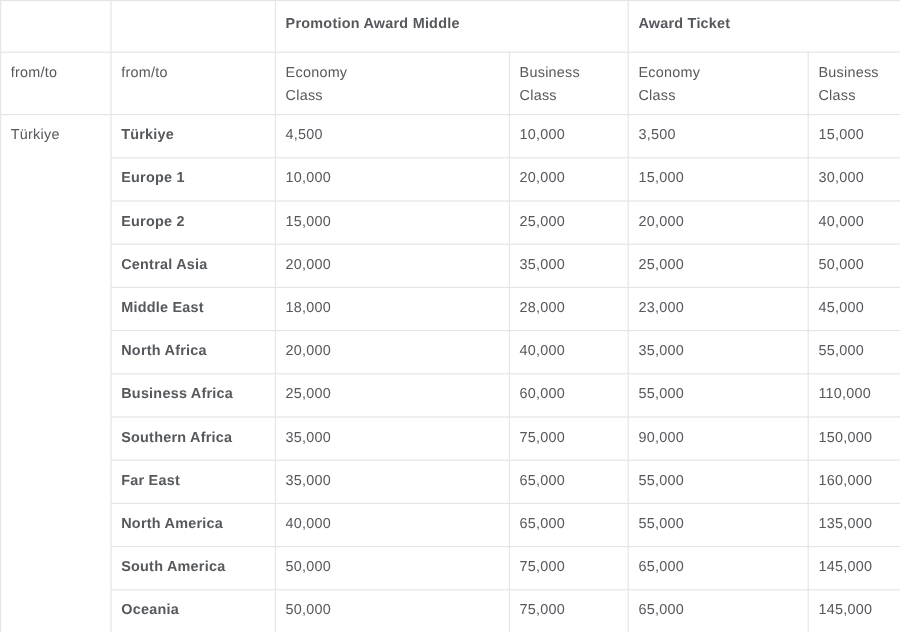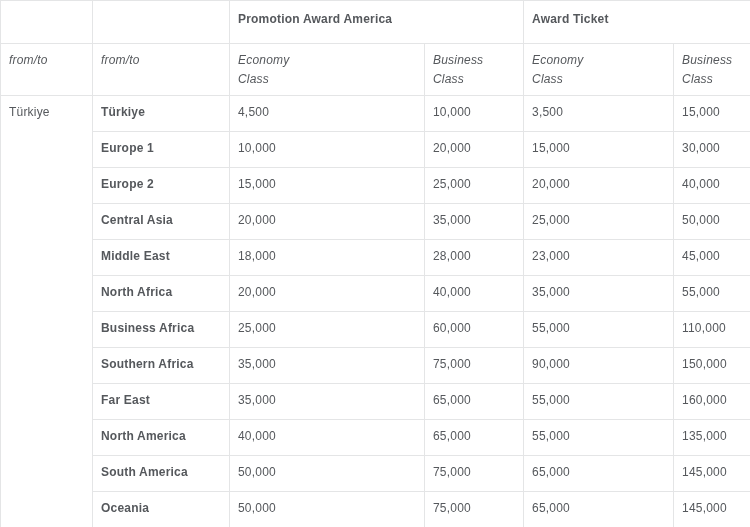--- a/index.html
+++ b/index.html
@@ -26,21 +26,21 @@
     vertical-align: top;
     padding: 7px 8px 6px 8px;
     font-size: 12px;
     line-height: 19px;
     letter-spacing: 0.2px;
     color: #55585c;
     overflow: hidden;
     white-space: pre-line;
   }
   tr.group-row { height: 43px; }
-  tr.sub-row   { height: 46px; font-style: italic; }
+  tr.sub-row   { height: 46px; }
   tr.data-row  { height: 36px; }
   tr.group-row td { padding-top: 9px; }
   td.bold {
     font-weight: bold;
     color: #1d2127;
     font-size: 12.5px;
   }
   td.region {
     font-weight: bold;
     color: #1d2127;
@@ -57,21 +57,21 @@
       <col style="width:195px">
       <col style="width:99px">
       <col style="width:150px">
       <col style="width:77px">
     </colgroup>
 
     <tbody>
         <tr class="group-row">
       <td></td>
       <td></td>
-      <td colspan="2" class="bold">Promotion Award America</td>
+      <td colspan="2" class="bold">Promotion Award Middle</td>
       <td colspan="2" class="bold">Award Ticket</td>
     </tr>
 
     <tr class="sub-row">
       <td>from/to</td>
       <td>from/to</td>
       <td>Economy
 Class</td>
       <td>Business
 Class</td>

